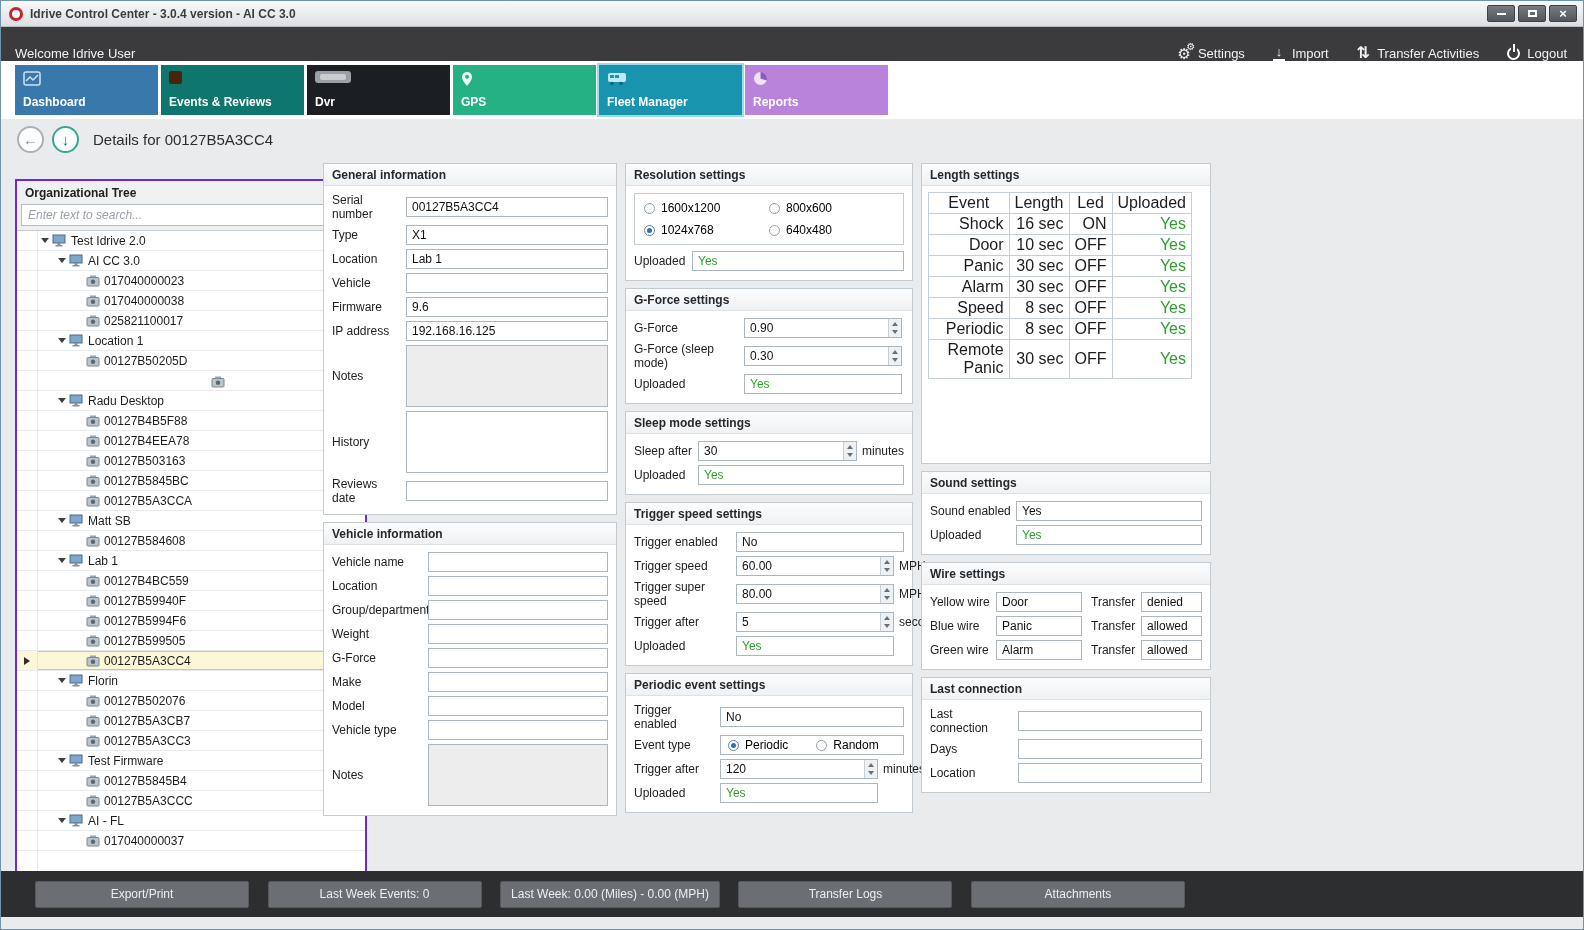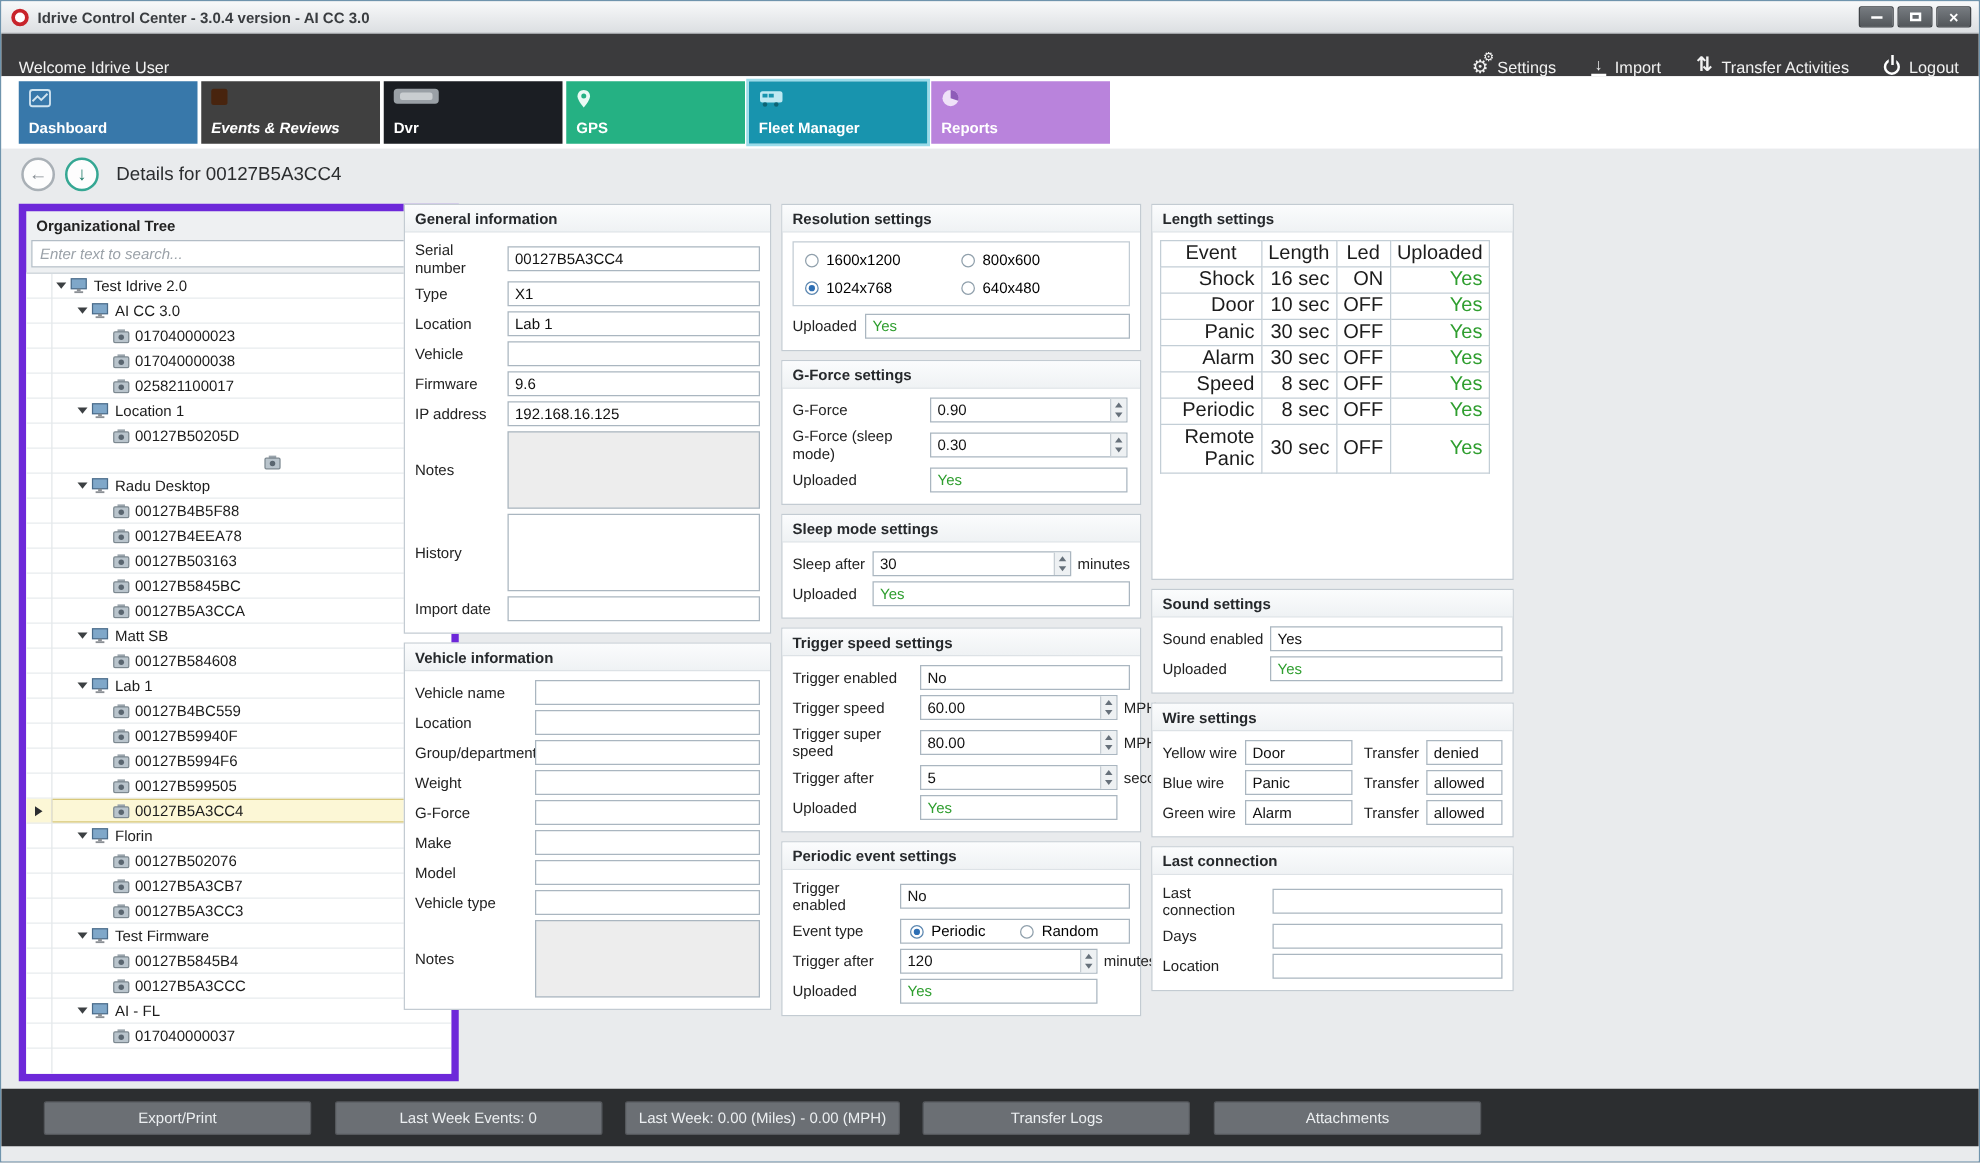--- a/index.html
+++ b/index.html
@@ -30,21 +30,21 @@
   .transfer-glyph { font-size:16px; font-weight:bold; line-height:1; }
   .power { width:13px; height:13px; border:2px solid #fff; border-radius:50%; position:relative; }
   .power::after { content:""; position:absolute; left:50%; transform:translateX(-50%); top:-5px; width:2px; height:8px; background:#fff; box-shadow:0 0 0 2px #3b3b3d; }
 
   
   .tabs { height:58px; background:#fff; display:flex; align-items:center; gap:3px; padding-left:14px; }
   .tab { width:143px; height:50px; position:relative; color:#fff; cursor:pointer; flex:none; }
   .tab .tab-icon { position:absolute; left:8px; top:6px; }
   .tab .tab-label { position:absolute; left:8px; bottom:6px; font-size:12px; font-weight:bold; }
   .t-dashboard { background:#3878aa; }
-  .t-events { background:#404040;font-style:italic; }
+  .t-events { background:#0f766e; }
   .t-dvr { background:#1b1e23; }
   .t-gps { background:#25b183; }
   .t-fleet { background:#1894ae; outline:2px solid #9bdcea; outline-offset:0; }
   .t-reports { background:#b983dc; }
   .ev-ic { display:block; width:13px; height:13px; background:#48240e; border-radius:2px; }
   .dvr-badge { display:block; width:36px; height:12px; background:#9aa0a6; border-radius:3px; position:relative; }
   .dvr-badge::after { content:""; position:absolute; left:5px; top:3px; width:26px; height:6px; background:#c9cdd0; border-radius:2px; }
 
   
   .details { height:40px; display:flex; align-items:center; gap:8px; padding-left:16px; background:#e9ebed; }
@@ -105,21 +105,21 @@
   .ltable th,.ltable td { border:1px solid #c3ced6; padding:1px 5px; height:18px; text-align:right; font-weight:normal; color:#1c1c1c; }
   .ltable th { text-align:center; background:#ffffff; }
   .ltable td.up { color:#2f9e2f; }
 
   
   .g-wire .v1 { flex:0 0 86px; }
   .g-wire .tl { width:50px; margin-left:9px; }
   .g-wire .v2 { flex:1; }
 
   
-  .tree-panel { position:absolute; left:14px; top:4px; width:352px; height:702px; background:#eef0f2; border:6px solid #6d28d9; display:flex; flex-direction:column; }
+  .tree-panel { position:absolute; left:14px; top:20px; width:352px; height:702px; background:#eef0f2; border:2px solid #6d28d9; display:flex; flex-direction:column; }
   .tree-panel .ptitle { font-size:12px; font-weight:bold; color:#222; padding:5px 8px 4px; }
   .search-wrap { margin:0 4px 4px; position:relative; }
   .search-wrap input { width:100%; height:22px; border:1px solid #b3bdc6; padding:2px 24px 2px 6px; font-size:12px; font-family:inherit; color:#444; }
   .search-wrap input::placeholder { color:#9aa1a8; font-style:italic; }
   .mag { position:absolute; right:9px; top:5px; width:8px; height:8px; border:2px solid #8a929a; border-radius:50%; }
   .mag::after { content:""; position:absolute; width:5px; height:2px; background:#8a929a; transform:rotate(45deg); right:-4px; bottom:-2px; }
   .tree-list { flex:1; background:#fff; border-top:1px solid #c5cdd4; position:relative; overflow:hidden; }
   .tree-list::before { content:""; position:absolute; left:20px; top:0; bottom:0; width:1px; background:#e3e7ea; }
   .trow { display:flex; height:20px; align-items:center; border-bottom:1px solid #e8ebee; font-size:12px; color:#1c1c1c; cursor:pointer; }
   .trow .gutter { width:20px; flex:none; height:100%; display:flex; align-items:center; justify-content:center; }
@@ -790,21 +790,21 @@
           </div>
           <div class="frow">
             <label>Notes</label>
             <div class="tarea gray"></div>
           </div>
           <div class="frow">
             <label>History</label>
             <div class="tarea"></div>
           </div>
           <div class="frow">
-            <label>Import date</label>
+            <label>Reviews date</label>
             <input class="tinput" value="" style="">
           </div>
         </div>
       </div>
 
       <div class="gbox g-vehicle">
         <div class="ghead">Vehicle information</div>
         <div class="gbody">
           <div class="frow">
             <label>Vehicle name</label>

